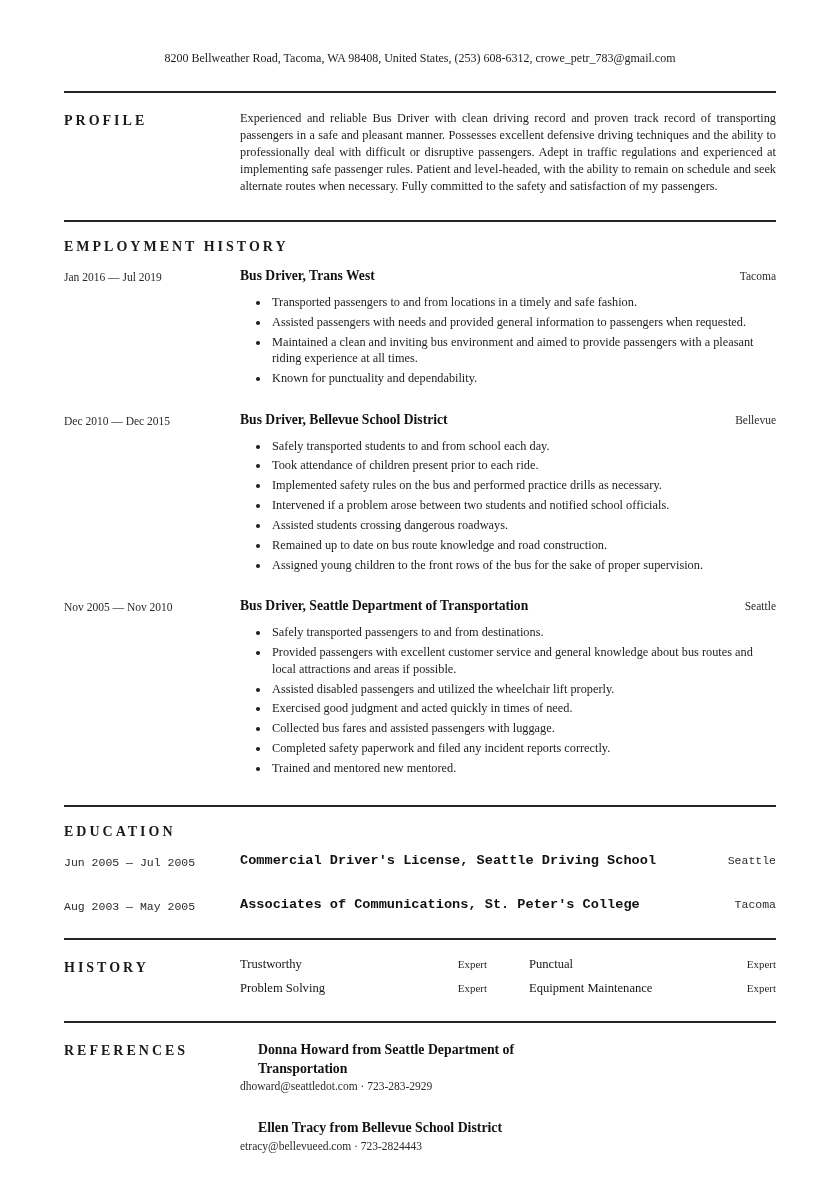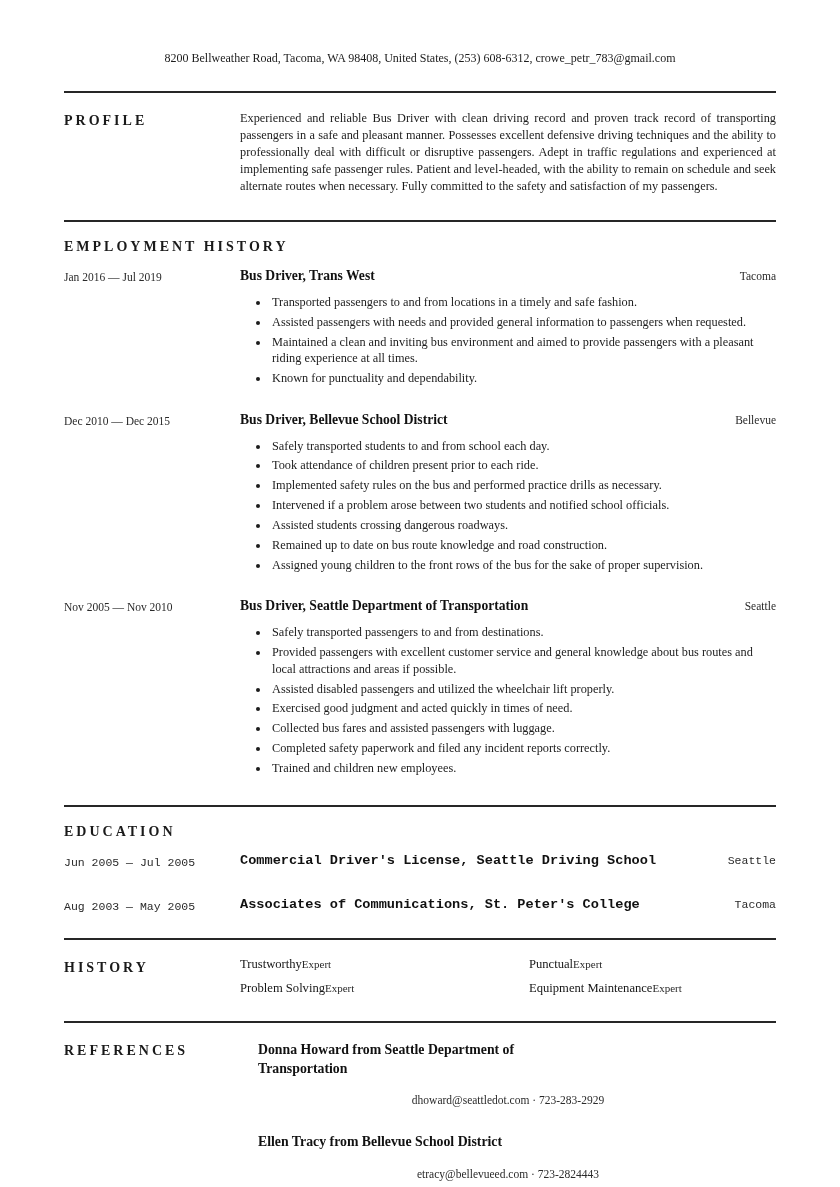--- a/index.html
+++ b/index.html
@@ -56,36 +56,36 @@
   .edu-entry { margin-bottom: 28px; font-family: Liberation Mono, monospace; }
   .edu-entry:last-child { margin-bottom: 6px; justify-content: flex-end; }
 
   
   .skills-grid {
     display: grid;
     grid-template-columns: 1fr 1fr;
     column-gap: 42px;
     row-gap: 9px;
   }
-  .skill-item { display: flex; align-items: baseline; }
+  .skill-item { display: flex; justify-content: space-between; align-items: baseline; }
   .skill-name { font-size: 12.6px; color: #161616; }
   .skill-level { font-size: 11px; color: #2a2a2a; }
 
   
   .ref-entry { margin-bottom: 26px; }
   .ref-entry:last-child { margin-bottom: 0; }
   .ref-name {
     font-size: 13.8px;
     font-weight: bold;
     color: #111;
     line-height: 1.4;
     max-width: 312px;
     margin-left: 18px;
   }
-  .ref-contact { font-size: 11.5px; color: #2a2a2a; margin-top: 16px; text-align: center; }
+  .ref-contact { font-size: 11.5px; color: #2a2a2a; margin-top: 2px; }
 </style>
 </head>
 <body>
 
 <div class="page">
 
   <header class="header">
     <p class="contact">8200 Bellweather Road, Tacoma, WA 98408, United States, (253) 608-6312, crowe_petr_783@gmail.com</p>
   </header>
 
@@ -147,21 +147,21 @@
           <h3 class="job-title">Bus Driver, Seattle Department of Transportation</h3>
           <span class="job-location">Seattle</span>
         </div>
         <ul class="bullets">
           <li>Safely transported passengers to and from destinations.</li>
           <li>Provided passengers with excellent customer service and general knowledge about bus routes and local attractions and areas if possible.</li>
           <li>Assisted disabled passengers and utilized the wheelchair lift properly.</li>
           <li>Exercised good judgment and acted quickly in times of need.</li>
           <li>Collected bus fares and assisted passengers with luggage.</li>
           <li>Completed safety paperwork and filed any incident reports correctly.</li>
-          <li>Trained and children new employees.</li>
+          <li>Trained and mentored new mentored.</li>
         </ul>
       </div>
     </div>
   </section>
 
   <div class="divider"></div>
 
   <section class="section">
     <div class="section-label block-label">EDUCATION</div>
 

